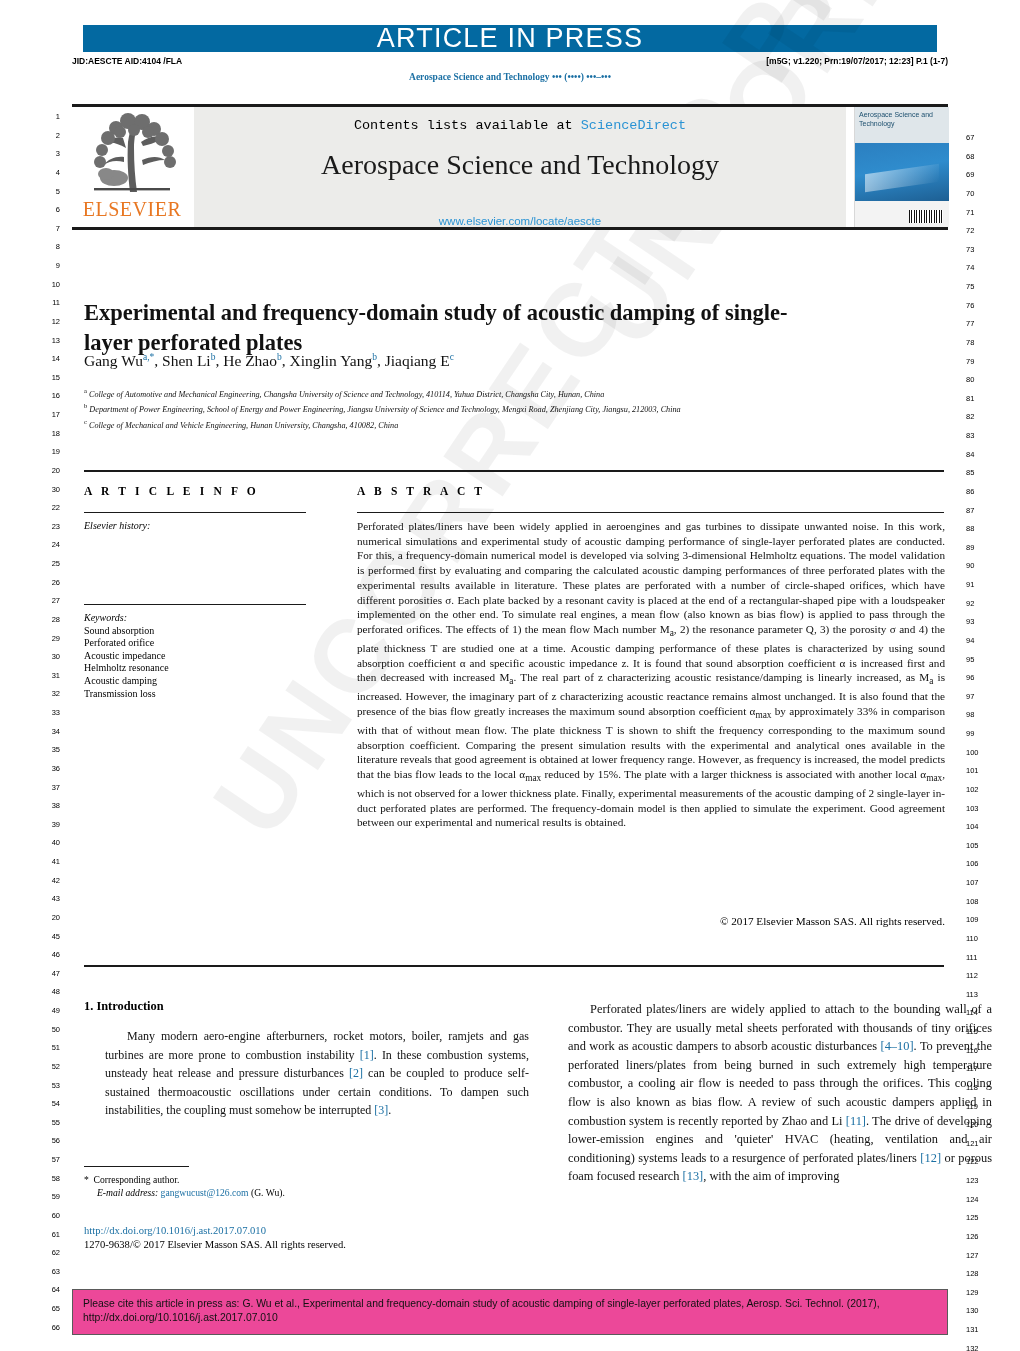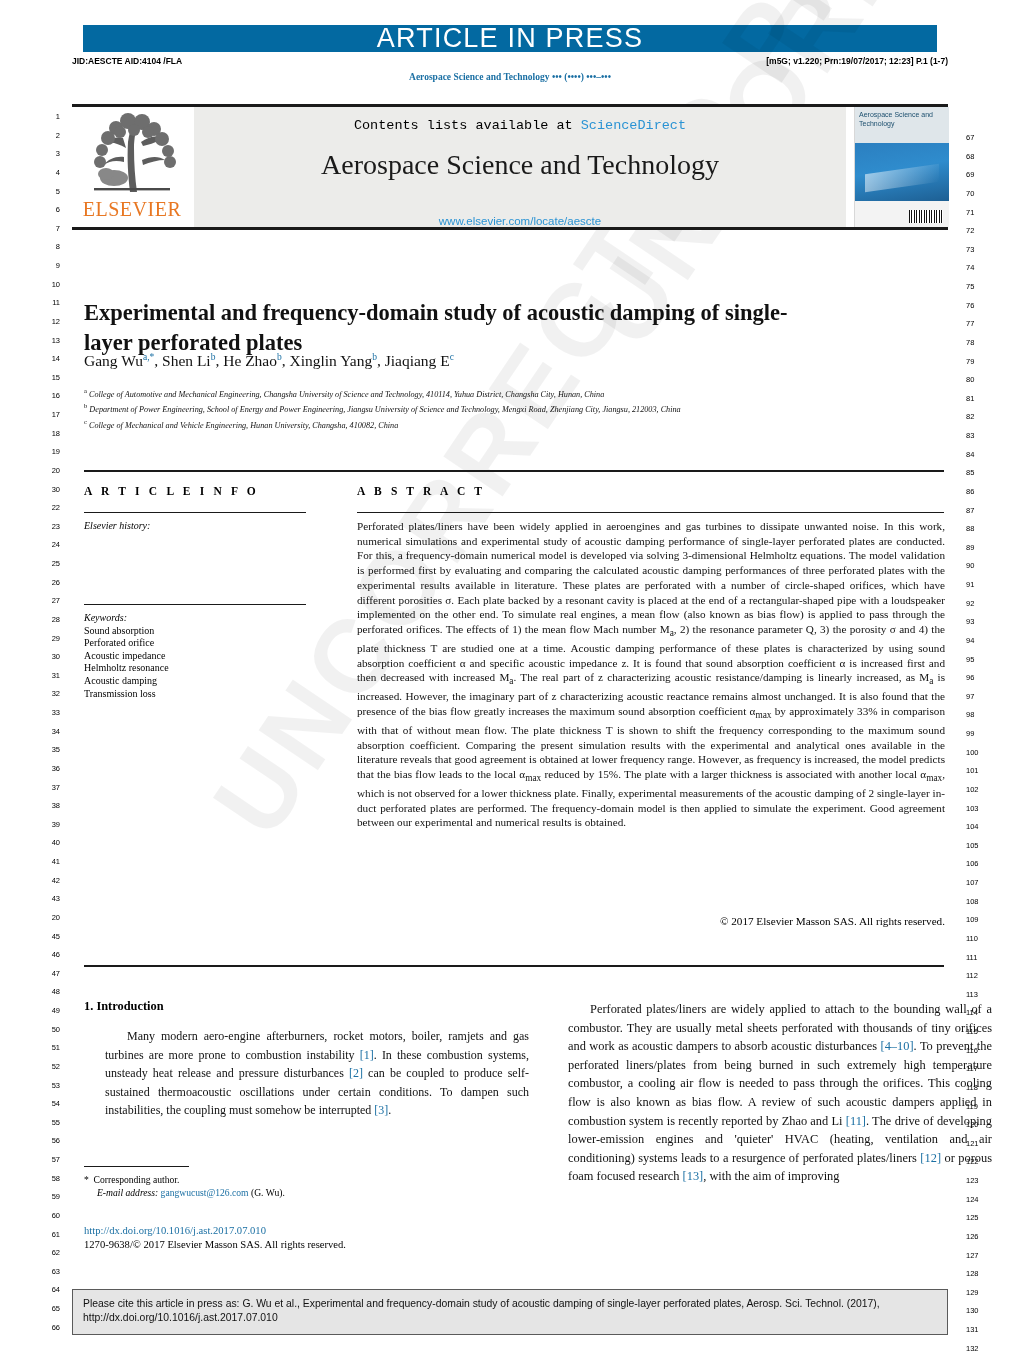--- a/index.html
+++ b/index.html
@@ -289,21 +289,21 @@
     font-size: 10.6px;
     line-height: 13.6px;
   }
   .imprint .doi { color: #1a6fa3; }
 
   
   .cite-box {
     position: absolute;
     left: 72px; top: 1289px;
     width: 876px; height: 46px;
-    background: #e5e5e5;
+    background: #ec4899;
     border: 1px solid #5a5a5a;
     box-sizing: border-box;
   }
   .cite-text {
     position: absolute;
     left: 10px; top: 7px;
     width: 856px;
     font-family: "Liberation Sans", sans-serif;
     font-size: 10.4px;
     line-height: 14px;

